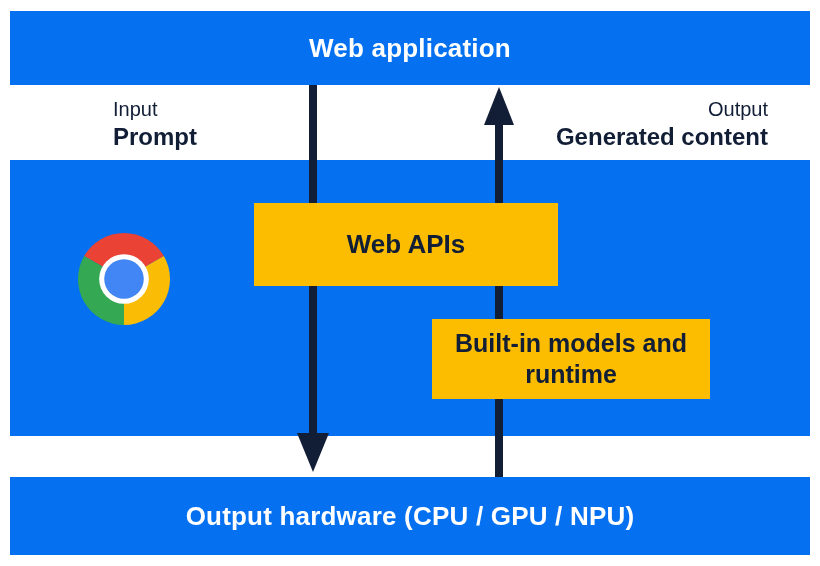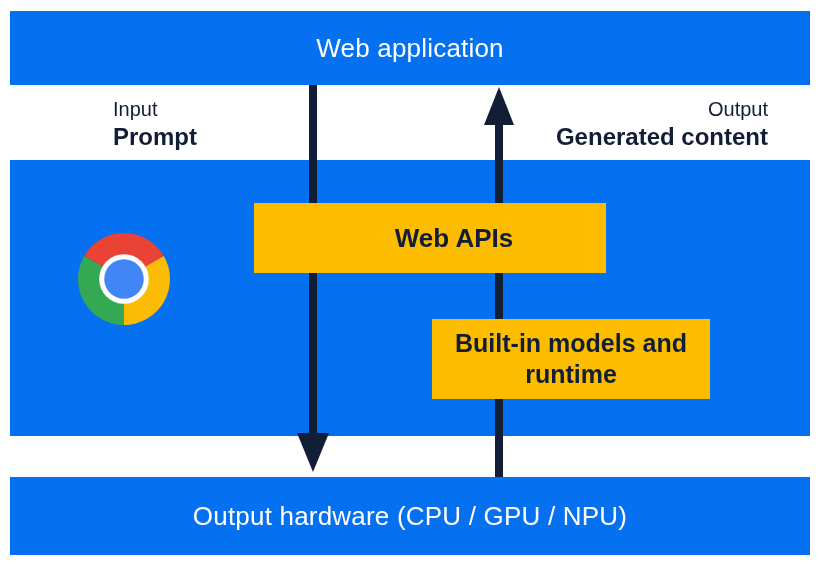--- a/index.html
+++ b/index.html
@@ -13,21 +13,21 @@
     --chrome-blue:#4285F4;
   }
   html,body{margin:0;padding:0;background:#fff;}
   .canvas{
     position:relative;width:820px;height:566px;background:#fff;
     font-family:"Liberation Sans", sans-serif;overflow:hidden;
   }
   .bar{
     position:absolute;left:10px;width:800px;background:var(--panel-blue);
     display:flex;align-items:center;justify-content:center;
-    color:var(--text-white);font-weight:normal;font-size:26px;letter-spacing:.2px;
+    color:var(--text-white);font-weight:bold;font-size:26px;letter-spacing:.2px;
     z-index:1;
   }
   .bar-top{top:11px;height:74px;}
   .bar-bottom{top:477px;height:78px;}
   .panel-mid{
     position:absolute;left:10px;top:160px;width:800px;height:276px;
     background:var(--panel-blue);z-index:1;
   }
   .flow-label{position:absolute;top:97px;z-index:2;color:var(--ink-navy);}
   .flow-label .caption{font-size:20px;line-height:24px;}
@@ -46,21 +46,21 @@
   .arrow-head-up{
     left:484px;top:87px;
     border-left:15px solid transparent;border-right:15px solid transparent;
     border-bottom:38px solid var(--ink-navy);
   }
   .yellow-box{
     position:absolute;background:var(--box-yellow);z-index:3;
     display:flex;align-items:center;justify-content:center;text-align:center;
     color:var(--ink-navy);font-weight:bold;
   }
-  .box-web-apis{left:254px;top:203px;width:304px;height:70px;font-size:26px;padding-left:48px;}
+  .box-web-apis{left:254px;top:203px;width:304px;height:83px;font-size:26px;}
   .box-builtin{left:432px;top:319px;width:278px;height:80px;font-size:25px;line-height:31px;padding:0 18px;box-sizing:border-box;}
   .chrome-icon{position:absolute;left:78px;top:233px;width:92px;height:92px;z-index:2;}
   .browser-label{
     position:absolute;left:58px;top:346px;width:132px;text-align:center;z-index:2;
     color:var(--text-white);font-weight:bold;font-size:26px;
   }
 </style>
 </head>
 <body>
 

